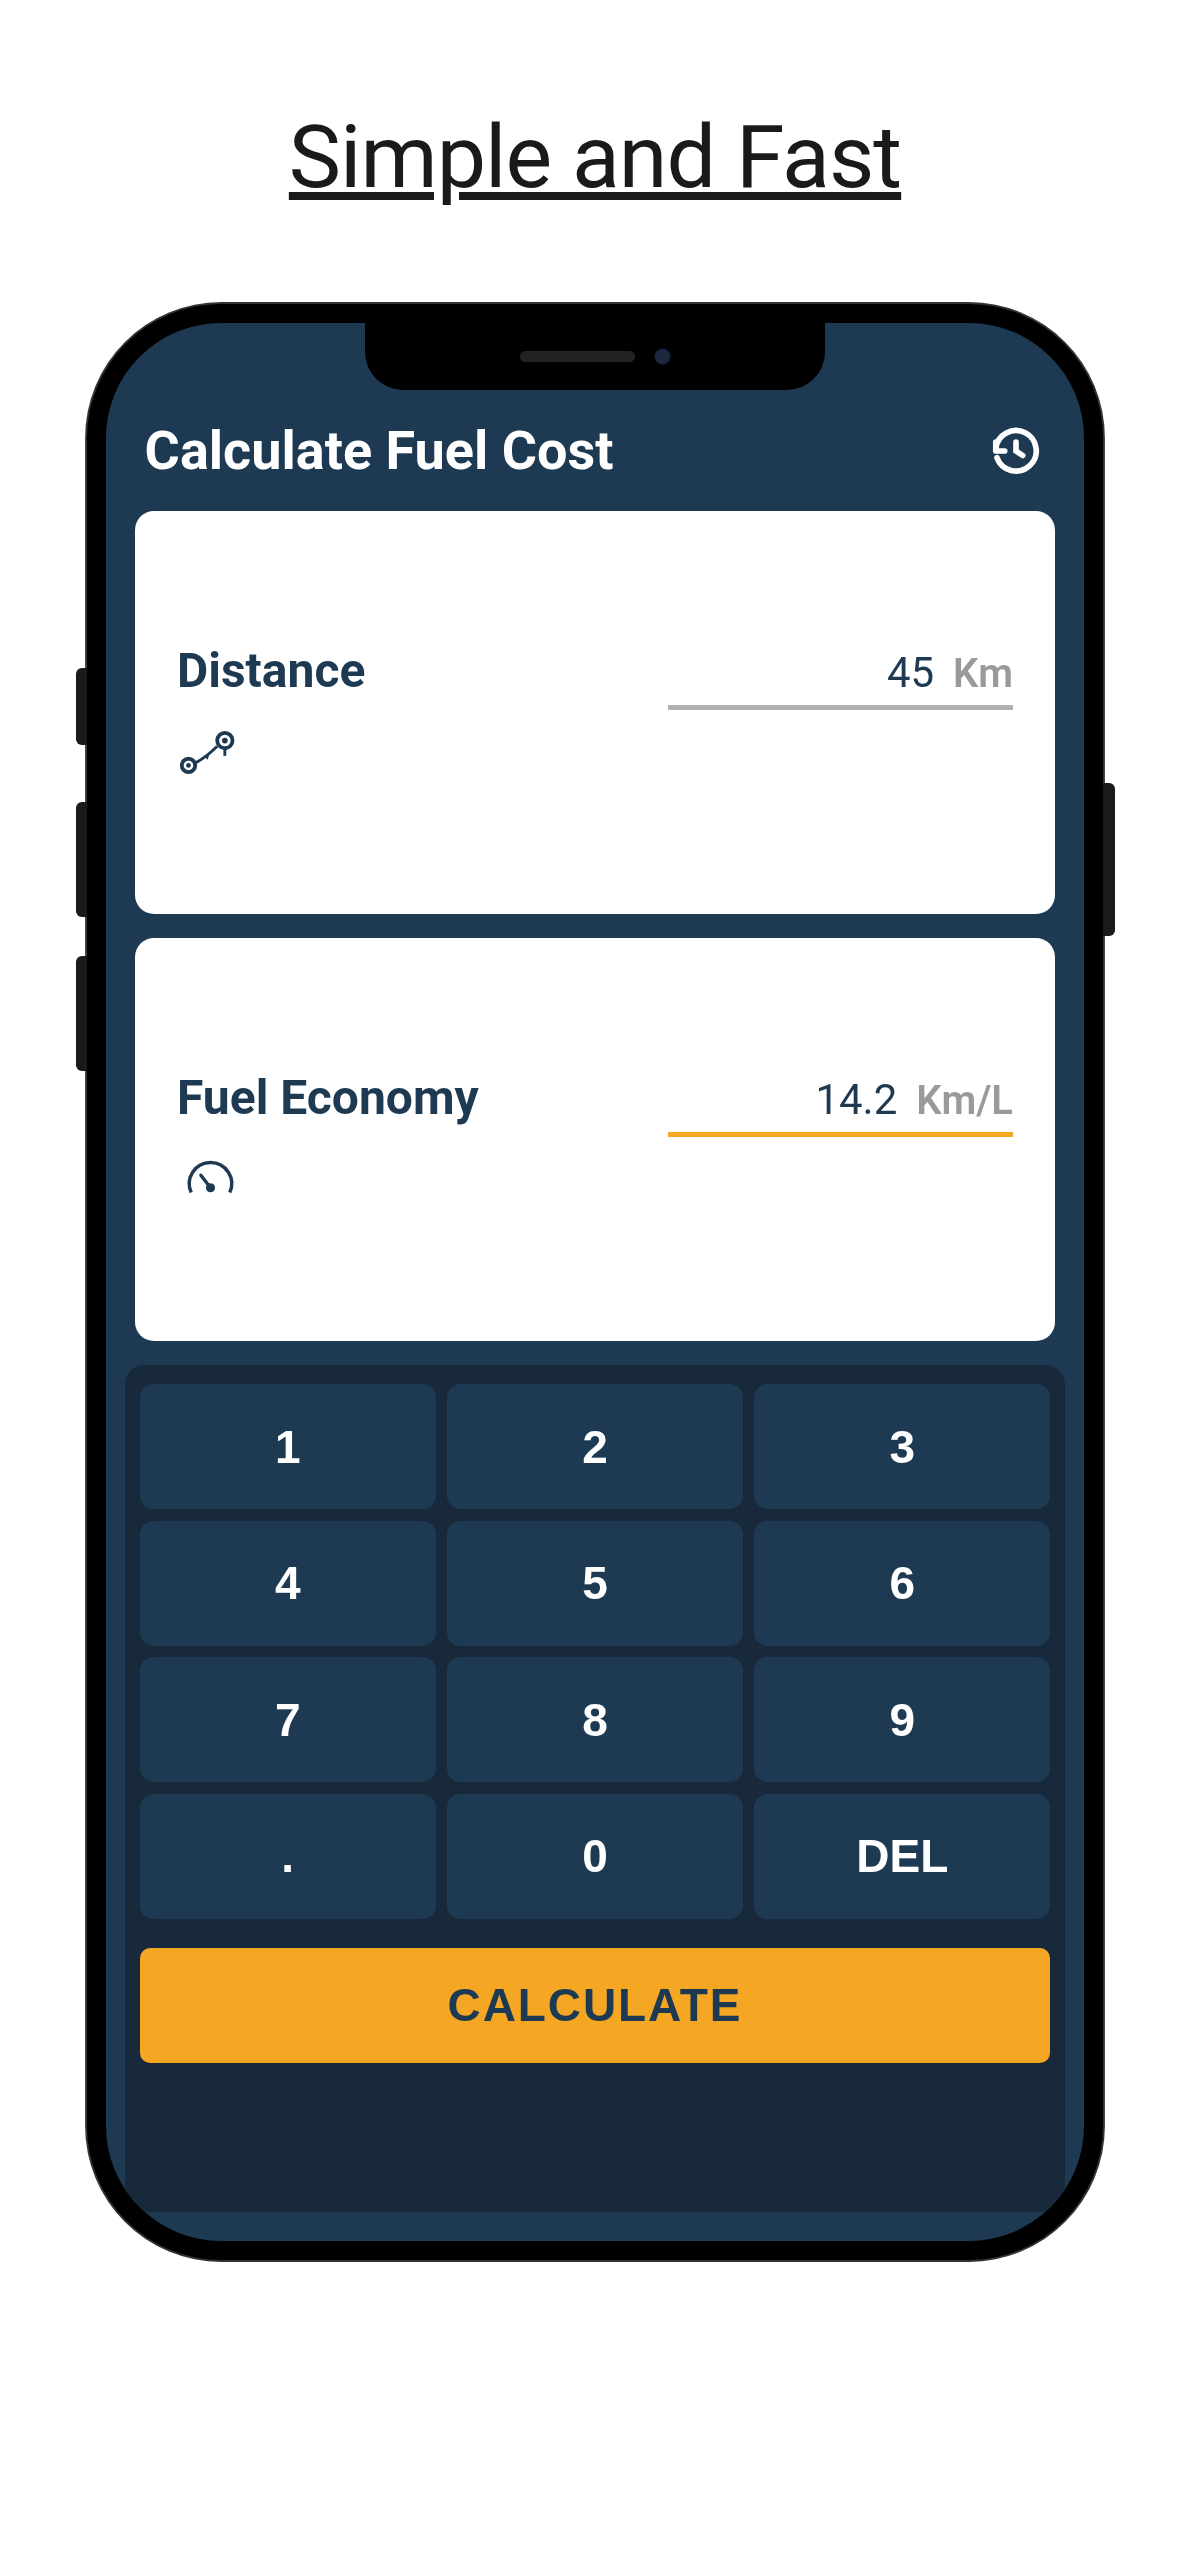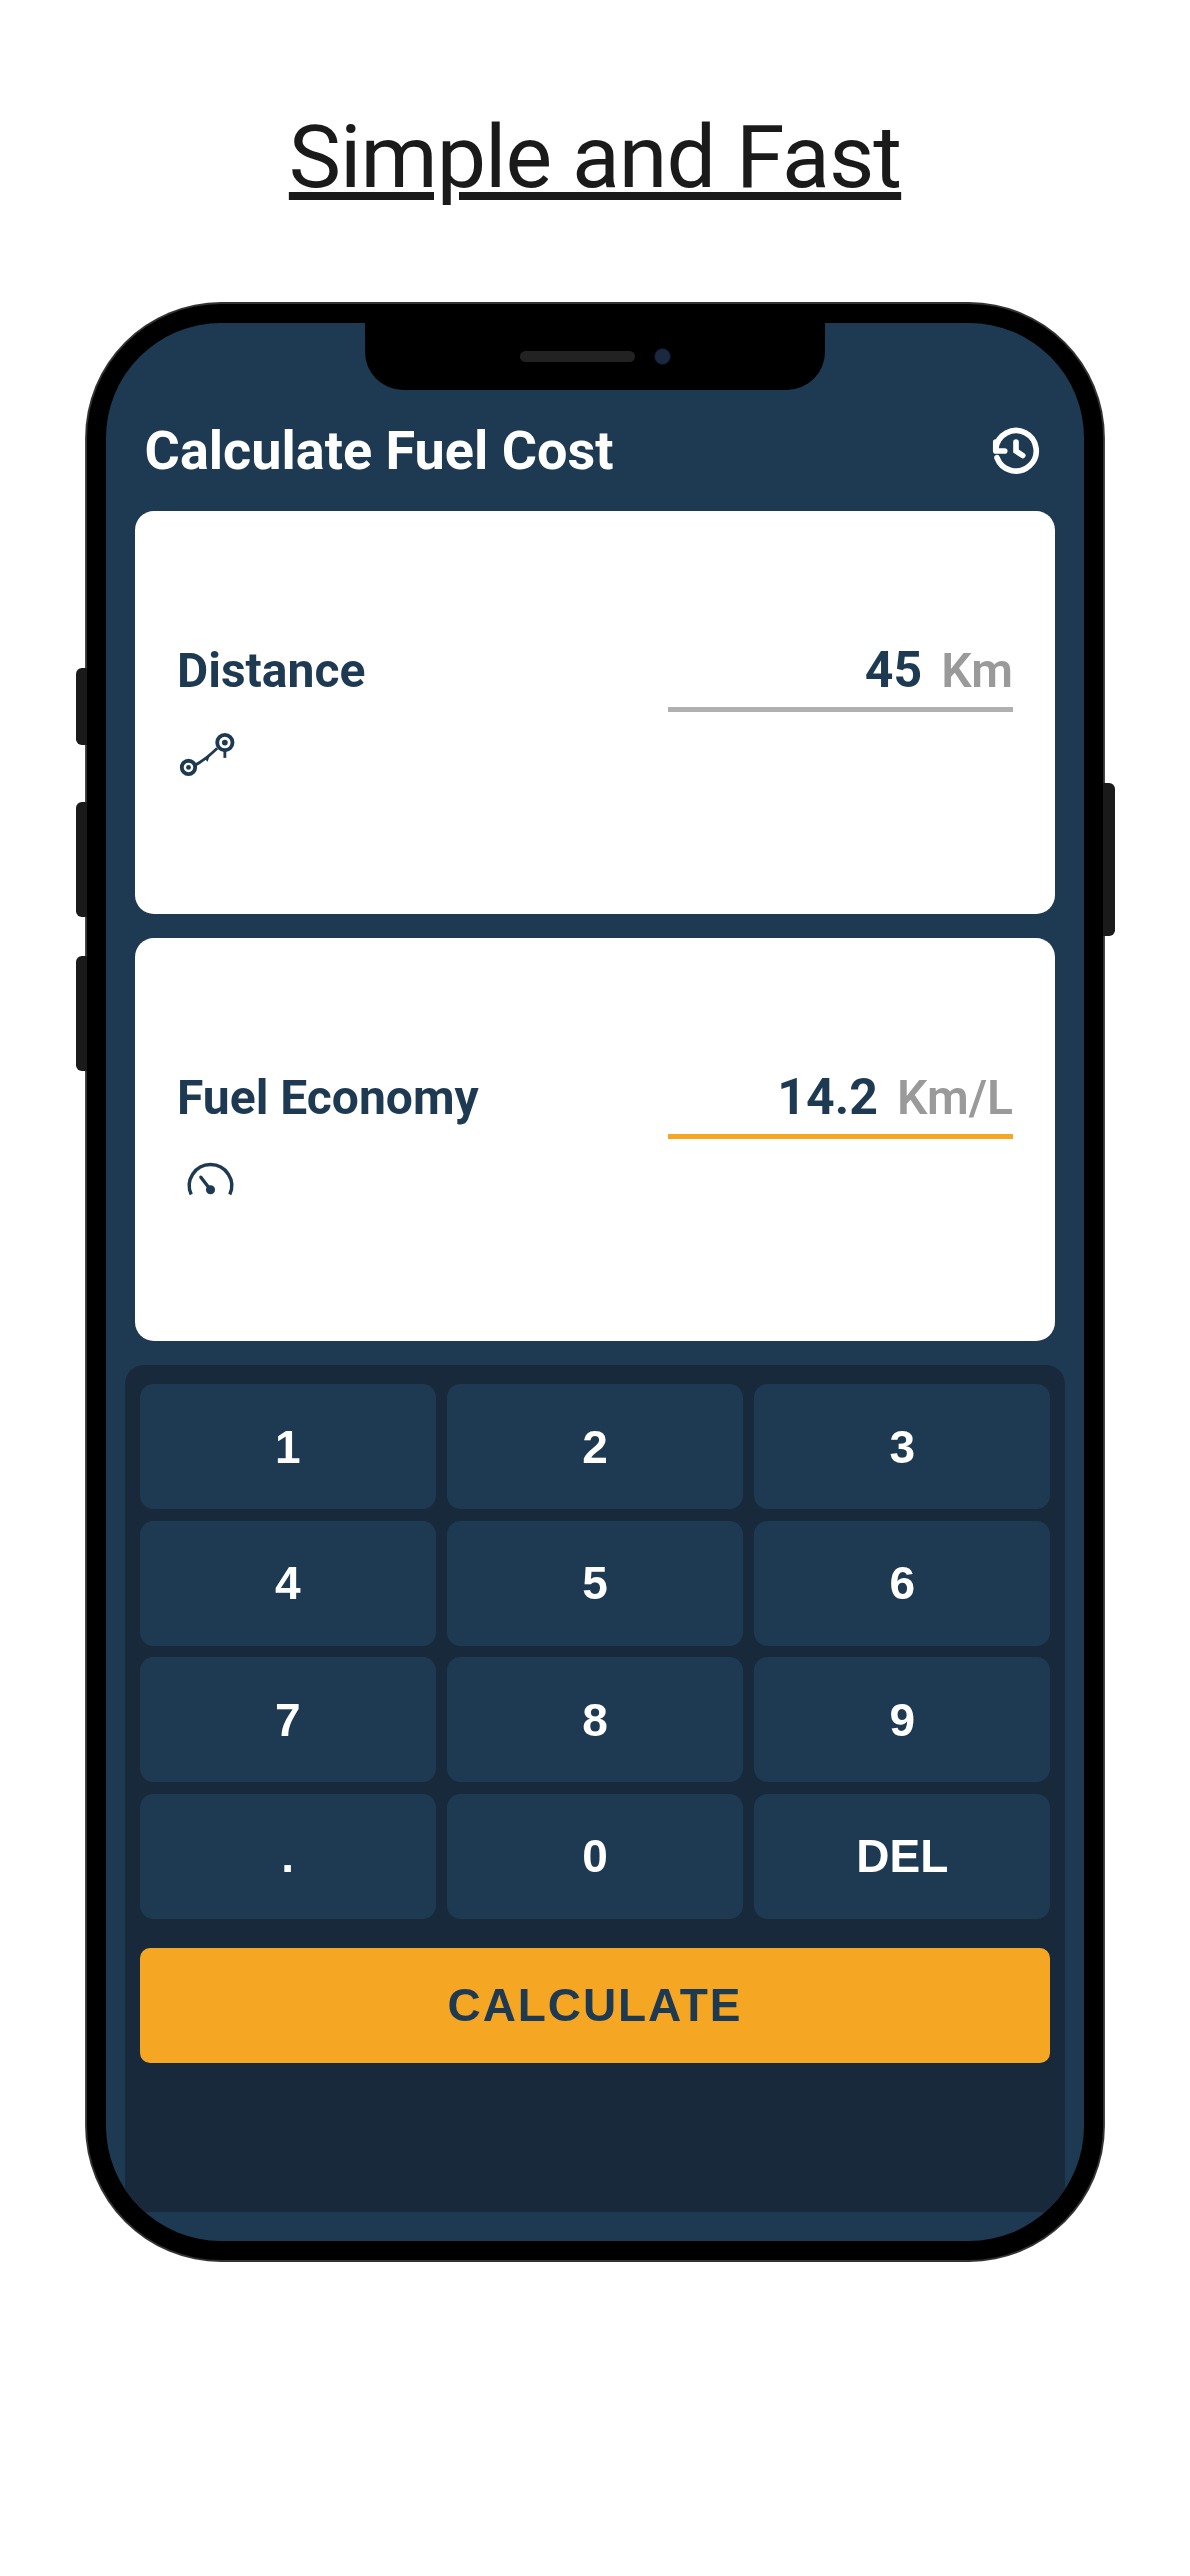--- a/index.html
+++ b/index.html
@@ -185,27 +185,27 @@
       min-width: 345px;
       justify-content: flex-end;
     }
     
     .card-value-group.active {
       border-bottom-color: #f5a623;
     }
     
     .card-value {
       color: #1e3a52;
-      font-size: 50px;
-      font-weight: 700;
+      font-size: 42px;
+      font-weight: 400;
     }
     
     .card-unit {
       color: #9a9a9a;
-      font-size: 48px;
+      font-size: 40px;
       font-weight: 600;
     }
     
     .card-icon {
       margin-top: 14.4px;
       height: 58px;
       display: flex;
       align-items: center;
     }
     

